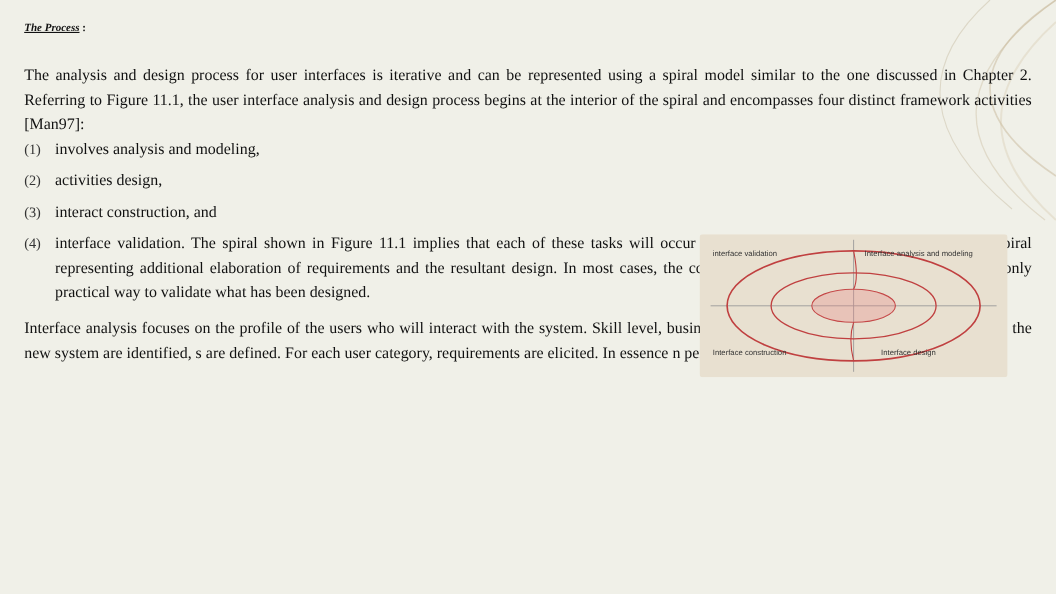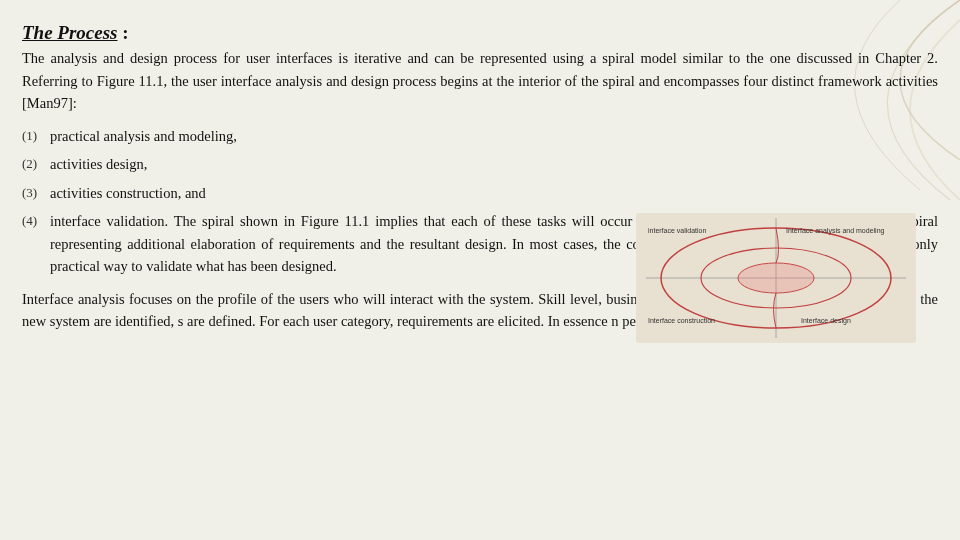--- a/index.html
+++ b/index.html
@@ -27,33 +27,32 @@
       z-index: 0;
     }
 
     .content {
       position: relative;
       z-index: 1;
       padding: 18px 22px 10px 22px;
     }
 
     .title-line {
-      margin-bottom: 0;
-      font-size: 19px;
+      margin-bottom: 24px;
+      font-size: 10px;
       font-weight: bold;
     }
 
     .title-text {
       text-decoration: underline;
       font-style: italic;
     }
 
     .body-para {
       text-align: justify;
-      margin-bottom: 10px;
     }
 
     .list-item {
       display: flex;
       margin-bottom: 6px;
       text-align: justify;
     }
 
     .list-num {
       min-width: 28px;
@@ -107,31 +106,31 @@
 <div class="content">
 
   <div class="title-line">
     <span class="title-text">The Process</span><span> :</span>
   </div>
 
   <p class="body-para">The analysis and design process for user interfaces is iterative and can be represented using a spiral model similar to the one discussed in Chapter 2. Referring to Figure 11.1, the user interface analysis and design process begins at the interior of the spiral and encompasses four distinct framework activities [Man97]:</p>
 
   <div class="list-item">
     <span class="list-num">(1)</span>
-    <span class="list-text">practical analysis and modeling,</span>
+    <span class="list-text">involves analysis and modeling,</span>
   </div>
 
   <div class="list-item">
     <span class="list-num">(2)</span>
     <span class="list-text">activities design,</span>
   </div>
 
   <div class="list-item">
     <span class="list-num">(3)</span>
-    <span class="list-text">activities construction, and</span>
+    <span class="list-text">interact construction, and</span>
   </div>
 
   <div class="list-item">
     <span class="list-num">(4)</span>
     <span class="list-text item4-text">interface validation. The spiral shown in Figure 11.1 implies that each of these tasks will occur more than once, with each pass around the spiral representing additional elaboration of requirements and the resultant design. In most cases, the construction activity involves prototyping—the only practical way to validate what has been designed.</span>
   </div>
 
   <div class="bottom-section">
     <p class="bottom-para">
       <span>Interface analysis focuses on the profile of the users who will interact with the system. Skill level, business understanding, and general receptiveness to the new system are          identified,           s are defined. For each user category, requirements are elicited. In essence                                          n perception (Section 11.2.1) for each class of users.</span>

